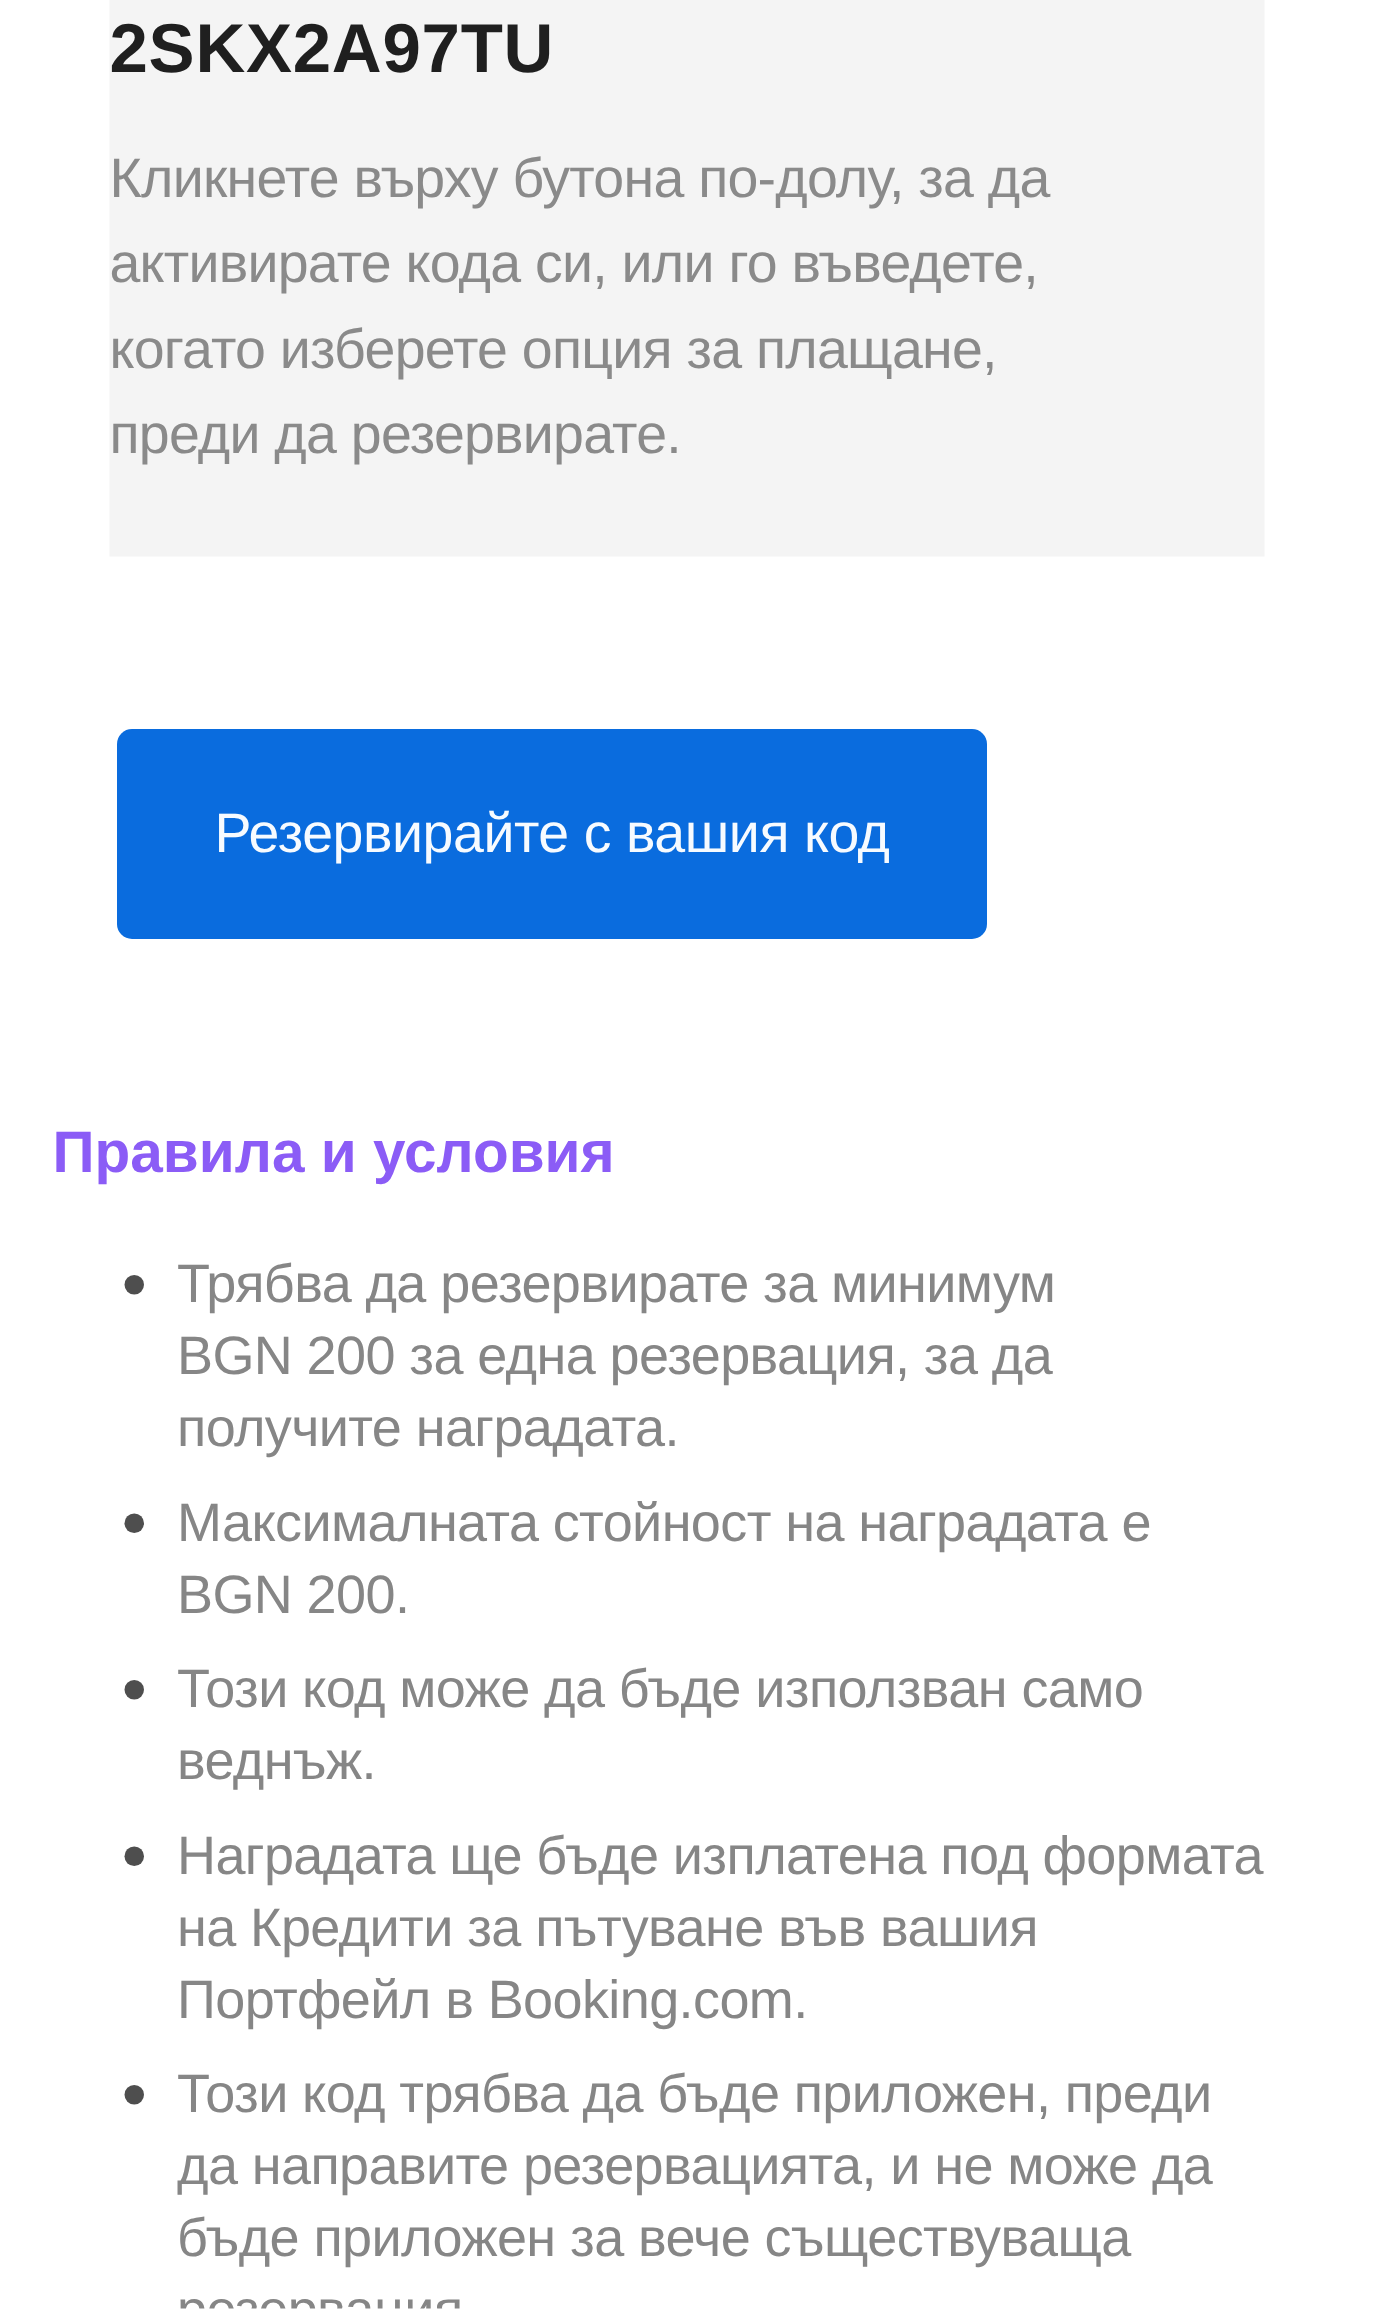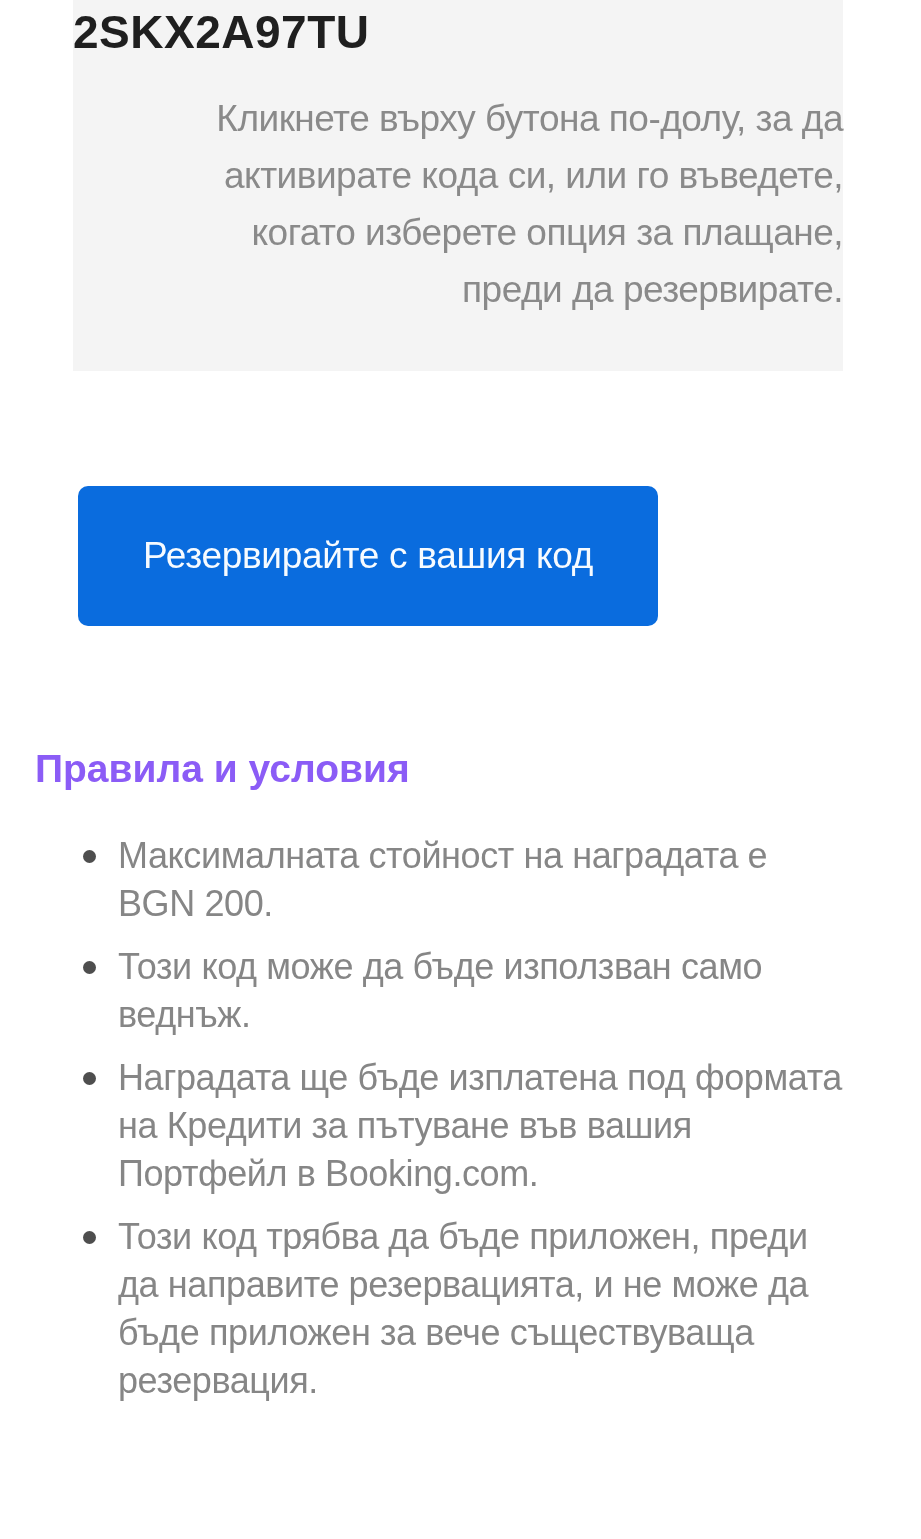--- a/index.html
+++ b/index.html
@@ -31,21 +31,21 @@
     letter-spacing: 0.5px;
     color: #1f1f1f;
     text-align: left;
   }
   .promo-instructions {
     margin-top: 32px;
     font-size: 37px;
     line-height: 57px;
     letter-spacing: -0.5px;
     color: #8a8a8a;
-    text-align: right;
+    text-align: left;
     white-space: pre-line;
   }
 
   
   .cta-button {
     display: flex;
     align-items: center;
     justify-content: center;
     margin: 115px 0 0 78px;
     width: 580px;
@@ -107,20 +107,26 @@
 преди да резервирате.</div>
 </div>
 
 <button class="cta-button">Резервирайте с вашия код</button>
 
 <div class="terms-heading">Правила и условия</div>
 
 <ul class="terms-list">
   <li>
     <span class="bullet-dot"></span>
+    <span class="term-text">Трябва да резервирате за минимум
+BGN 200 за една резервация, за да
+получите наградата.</span>
+  </li>
+  <li>
+    <span class="bullet-dot"></span>
     <span class="term-text">Максималната стойност на наградата е
 BGN 200.</span>
   </li>
   <li>
     <span class="bullet-dot"></span>
     <span class="term-text">Този код може да бъде използван само
 веднъж.</span>
   </li>
   <li>
     <span class="bullet-dot"></span>

